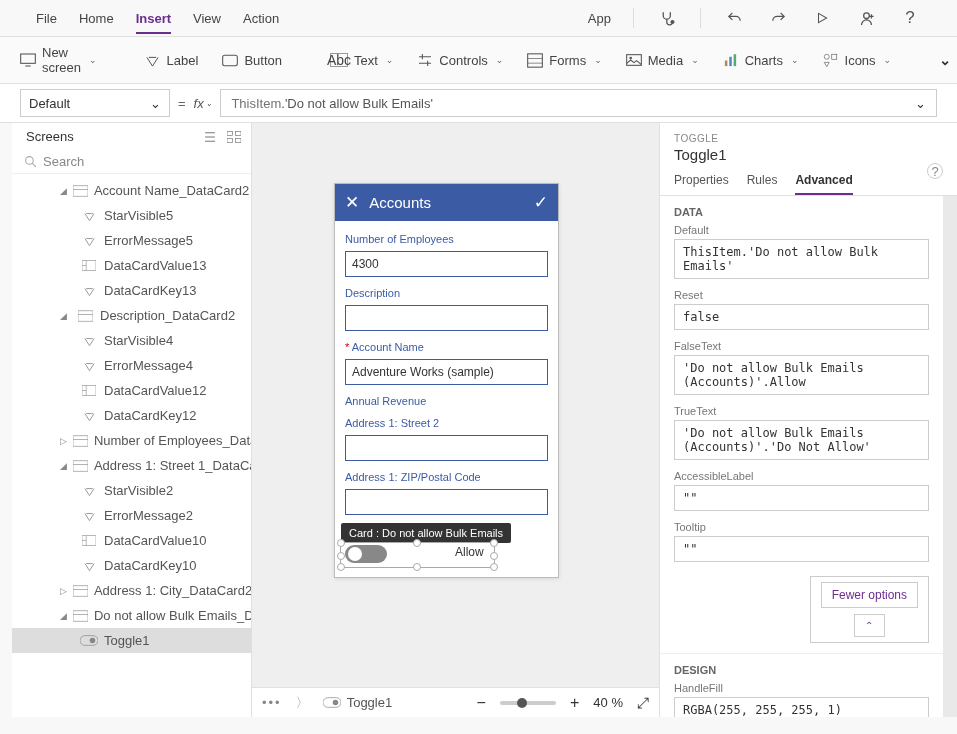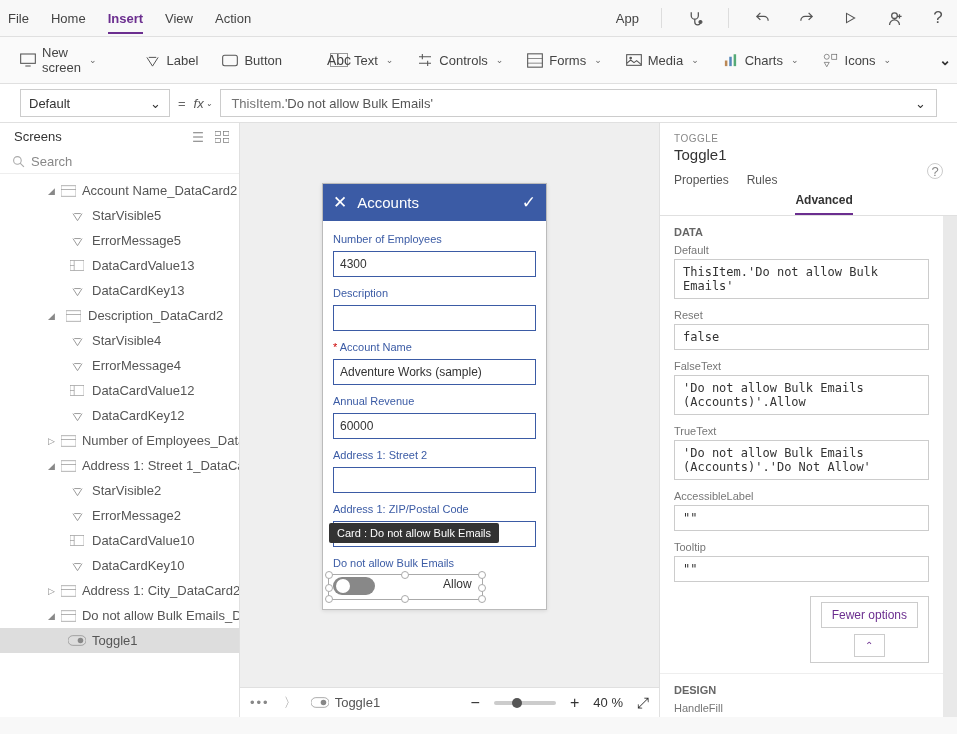--- a/index.html
+++ b/index.html
@@ -1,34 +1,34 @@
 <!DOCTYPE html>
 <html><head>
 <meta charset="utf-8">
 <style>
   * { box-sizing: border-box; margin: 0; padding: 0; font-family: "Segoe UI", sans-serif; }
   body { width: 957px; height: 734px; background: #f8f8f8; overflow: hidden; font-size: 13px; color: #333; }
-  .menubar { display: flex; align-items: center; padding: 8px 8px; border-bottom: 1px solid #e0e0e0; gap: 22px; }
+  .menubar { display: flex; align-items: center; padding: 8px 36px; border-bottom: 1px solid #e0e0e0; gap: 22px; }
   .menubar .mitem { color: #444; cursor: pointer; }
   .menubar .mitem.active { color: #6b2e8f; font-weight: 600; border-bottom: 2px solid #6b2e8f; padding-bottom: 6px; margin-bottom: -9px; }
   .menubar .spacer { flex: 1; }
   .menubar .ricon { width: 22px; display:flex; justify-content:center; color:#555; font-size:15px; cursor:pointer; }
   .sep { width:1px; height:20px; background:#ddd; }
   .ribbon { display:flex; align-items:center; padding: 8px 20px; gap: 24px; border-bottom: 1px solid #e0e0e0; background:#fafafa;}
   .ritem { display:flex; align-items:center; gap:6px; color:#444; cursor:pointer; }
   .ritem .ric { width:16px; height:16px; display:flex; align-items:center; justify-content:center; }
   .ritem .caret { font-size:9px; color:#666; margin-left:2px;}
   .formulabar { display:flex; align-items:center; padding:5px 20px; border-bottom:1px solid #e0e0e0; gap:8px; background:#fff;}
   .prop-select { width:150px; height:28px; border:1px solid #ccc; padding:0 8px; display:flex; align-items:center; justify-content:space-between; background:#fff;}
   .eq { color:#666; }
   .fx { font-style:italic; color:#555; display:flex; align-items:center; gap:2px;}
   .formula-input { flex:1; height:28px; border:1px solid #ccc; padding:0 10px; display:flex; align-items:center; font-family: Consolas, monospace; background:#fff; justify-content:space-between;}
   .formula-input .kw { color: #737373; }
   .formula-input .lit { color: #555; }
-  .main { display:flex; height: calc(734px - 140px); }
+  .main { display:flex; height: calc(734px - 140px); padding-left: 12px; }
   .leftpane { width:240px; border-right:1px solid #e0e0e0; background:#fff; display:flex; flex-direction:column;}
   .lp-header { display:flex; align-items:center; justify-content:space-between; padding:6px 10px 6px 14px; font-size:13px; color:#333;}
   .lp-icons { display:flex; gap:10px; color:#777;}
   .lp-search { display:flex; align-items:center; gap:6px; padding:4px 12px; border-bottom:1px solid #eee; color:#888;}
   .tree { flex:1; overflow:auto; padding:4px 0;}
   .tnode { display:flex; align-items:center; gap:6px; padding:5px 6px 5px 0; color:#555; white-space:nowrap; overflow:hidden; text-overflow:ellipsis;}
   .tnode .tw { width:10px; color:#888; font-size:9px;}
   .tnode .ti { width:18px; display:flex; justify-content:center; color:#777;}
   .tnode.sel { background:#ddd; }
   .depth1 { padding-left: 48px; }
@@ -53,21 +53,21 @@
   .bb-crumb { display:flex; align-items:center; gap:6px; color:#555; }
   .slider { flex:1; max-width:160px; height:4px; background:#ccc; position:relative; border-radius:2px;}
   .slider .thumb { width:10px; height:10px; background:#555; border-radius:50%; position:absolute; top:-3px; left:30%;}
   .rightpane { width:298px; border-left:1px solid #e0e0e0; background:#fff; display:flex; flex-direction:column; overflow:hidden;}
   .rp-top { padding:10px 14px 0 14px;}
   .rp-type { font-size:10px; color:#888; letter-spacing:0.5px;}
   .rp-name { font-size:15px; color:#333; margin-top:2px;}
   .rp-help { position:absolute; right:14px; font-size:13px; color:#888; border:1px solid #ccc; border-radius:50%; width:16px; height:16px; display:flex; align-items:center; justify-content:center;}
   .rp-tabs { display:flex; gap:18px; padding: 10px 14px 0 14px; border-bottom:1px solid #e0e0e0;text-align:center;}
   .rp-tab { font-size:12px; color:#555; padding-bottom:6px; cursor:pointer;}
-  .rp-tab.active { color:#333; font-weight:600; border-bottom:2px solid #6b2e8f;margin-top:20px;}
+  .rp-tab.active { color:#333; font-weight:600; border-bottom:2px solid #6b2e8f;}
   .rp-body { flex:1; overflow-y:auto; border-right: 14px solid #e9e9e9; }
   .rp-section { padding:10px 14px 4px 14px; font-size:11px; color:#666; font-weight:600;}
   .rp-divider { border-top:1px solid #eee; }
   .rp-field { padding:2px 14px 8px 14px;}
   .rp-flabel { font-size:11px; color:#777; margin-bottom:3px;}
   .rp-finput { border:1px solid #ccc; padding:5px 8px; font-family: Consolas, monospace; font-size:12px; color:#333; background:#fff; min-height:16px; word-break: break-word;}
   .rp-fewer { text-align:right; padding:6px 14px 10px 0;}
   .rp-fewer span { color:#6b2e8f; font-size:12px; border:1px solid #ccc; padding:5px 10px; display:inline-flex; align-items:center; gap:6px; cursor:pointer;flex-direction:column;}
   svg { display:block; }
 </style>
@@ -435,21 +435,20 @@
         <span style="font-size:17px;">✓</span>
       </div>
       <div class="pbody">
         <div class="plabel">Number of Employees</div>
         <div class="pinput">4300</div>
         <div class="plabel">Description</div>
         <div class="pinput"></div>
         <div class="plabel"><span class="req">* </span><span>Account Name</span></div>
         <div class="pinput">Adventure Works (sample)</div>
         <div class="plabel">Annual Revenue</div>
-        <div class="pinput">60000</div>
         <div class="plabel">Address 1: Street 2</div>
         <div class="pinput"></div>
         <div class="plabel">Address 1: ZIP/Postal Code</div>
         <div class="pinput"></div>
         <div class="tooltip-card" style="left:6px; top:302px;">Card : Do not allow Bulk Emails</div>
         <div class="plabel">Do not allow Bulk Emails</div>
         <div class="toggle-row">
           <div class="sel-outline" style="left:-5px; top:-3px; width:155px; height:26px;">
             <div class="handle" style="left:-4px; top:-4px;"></div>
             <div class="handle" style="right:-4px; top:-4px;"></div>

